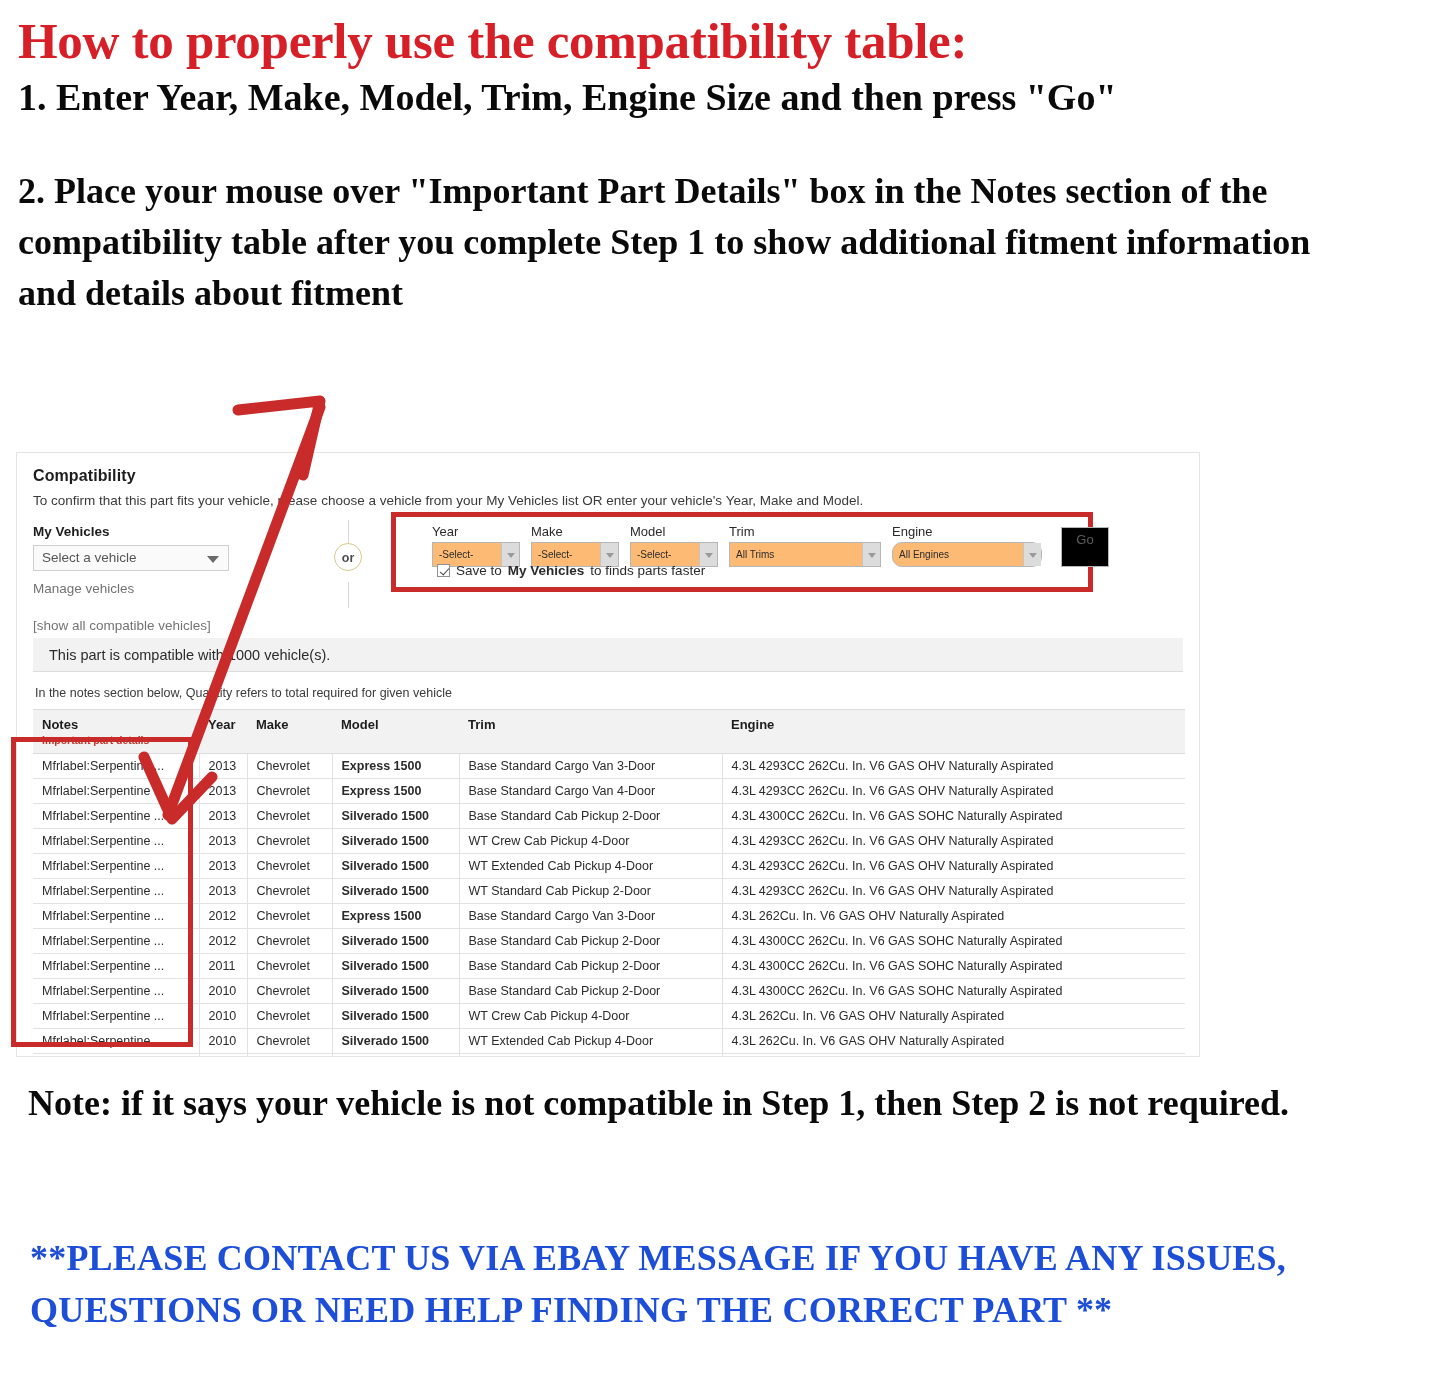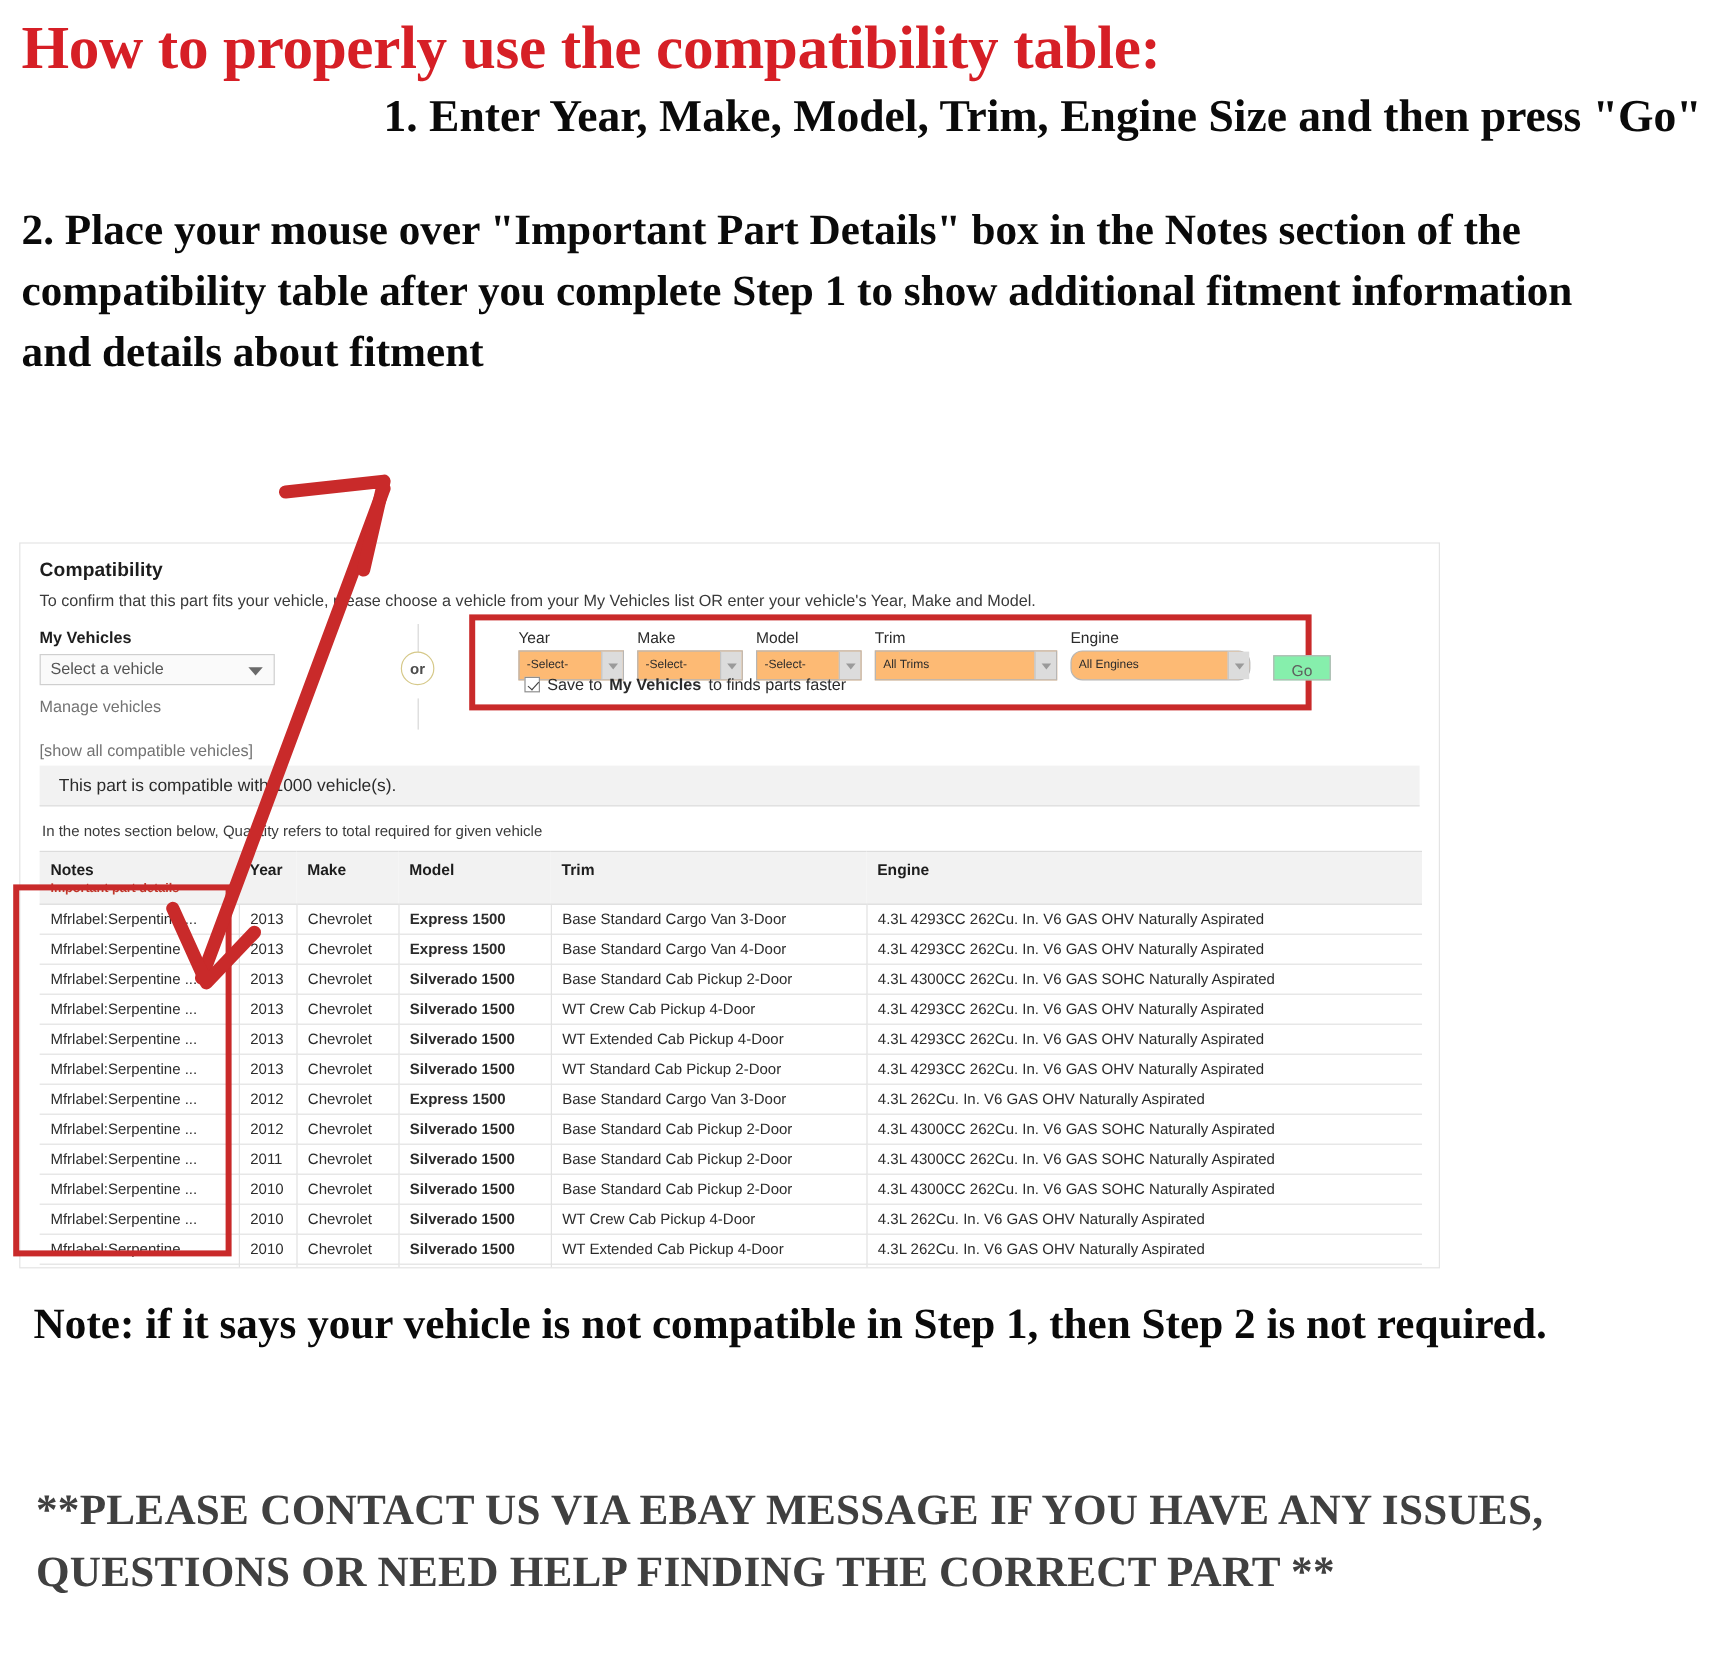--- a/index.html
+++ b/index.html
@@ -40,21 +40,20 @@
     line-height: 1.12;
     margin: 0 0 2px 0;
   }
   .step-line {
     color: #0a0a0a;
     font-family: "Liberation Serif", serif;
     font-weight: bold;
     font-size: 38px;
     line-height: 1.18;
     margin: 4px 0 0 0;
-    text-align: right;
   }
   .step-two {
     color: #0a0a0a;
     font-family: "Liberation Serif", serif;
     font-weight: bold;
     font-size: 36px;
     line-height: 1.42;
     margin: 46px 0 0 0;
     width: 1330px;
   }
@@ -227,23 +226,23 @@
     border-right: 4px solid transparent;
     border-top: 5px solid #9a9a9a;
   }
   .w-year   { width: 88px; }
   .w-make   { width: 88px; }
   .w-model  { width: 88px; }
   .w-trim   { width: 152px; }
   .w-engine { width: 150px; border-radius: 10px; }
   .go-btn {
     width: 48px;
-    height: 21px;
+    height: 40px;
     border: 1px solid #b6b6b6;
-    background: #86efac;
+    background: #000000;
     color: #5e5e5e;
     font-size: 13px;
     text-align: center;
     line-height: 23px;
     box-sizing: border-box;
     margin-left: 8px;
   }
   .save-row {
     position: absolute;
     left: 41px;
@@ -375,21 +374,21 @@
     font-family: "Liberation Serif", serif;
     font-weight: bold;
     font-size: 36px;
     line-height: 1.42;
   }
   .contact-note {
     position: absolute;
     left: 30px;
     top: 1232px;
     width: 1320px;
-    color: #404040;
+    color: #1d4ed8;
     font-family: "Liberation Serif", serif;
     font-weight: bold;
     font-size: 36px;
     line-height: 1.45;
     letter-spacing: 0.2px;
   }
 </style>
 </head>
 <body>
 

